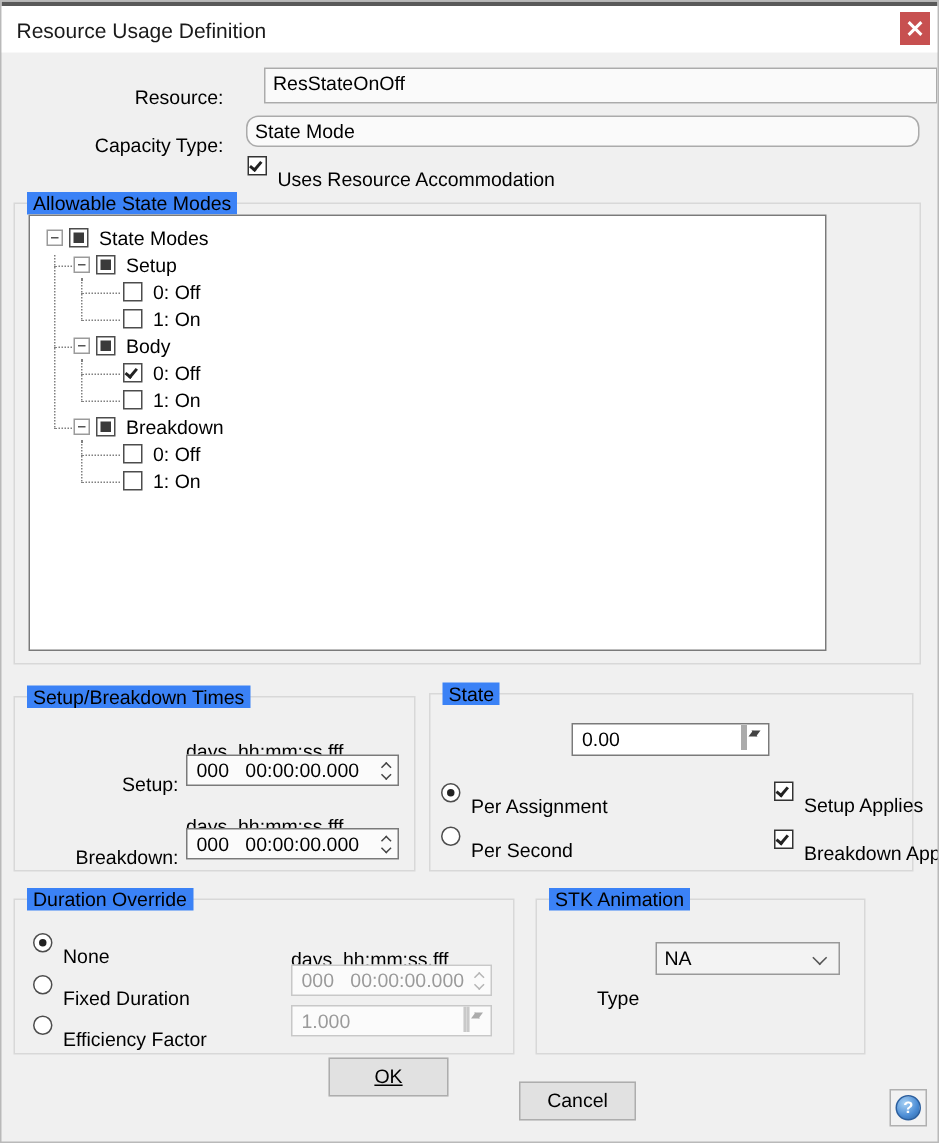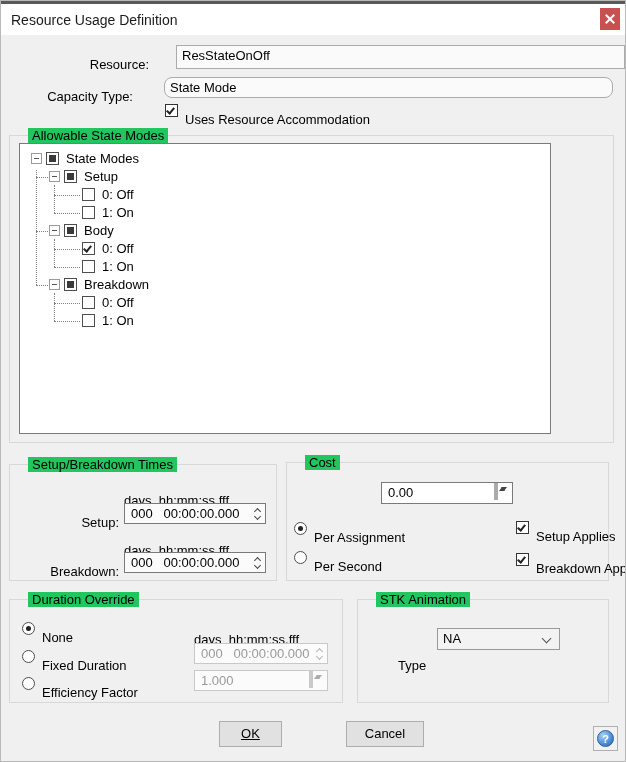--- a/index.html
+++ b/index.html
@@ -25,21 +25,21 @@
            white-space:pre; overflow:hidden; }
 
   .cb { position:absolute; width:13px; height:13px; background:#fff; border:1px solid #333; }
   .cb .tick { position:absolute; left:2px; top:1px; width:5px; height:8px;
               border-right:2px solid #222; border-bottom:2px solid #222; transform:rotate(40deg); }
 
   .radio { position:absolute; width:13px; height:13px; background:#fff; border:1px solid #4D4D4D; border-radius:50%; }
   .radio .dot { position:absolute; left:3px; top:3px; width:5px; height:5px; background:#222; border-radius:50%; }
 
   .groupbox { position:absolute; border:1px solid #D8D8D8; }
-  .group-label { position:absolute; top:-8px; left:8px; background:#22c55e; padding:0 4px; white-space:nowrap;margin-left:10px; }
+  .group-label { position:absolute; top:-8px; left:8px; background:#3b82f6; padding:0 4px; white-space:nowrap; }
 
   .tree-panel { position:absolute; left:18px; top:142px; width:532px; height:291px;
                 background:#fff; border:1px solid #7A7A7A; overflow:hidden; }
   .tree-row { position:absolute; height:18px; width:100%; }
   .expander { position:absolute; width:11px; height:11px; top:3px; background:#fff; border:1px solid #9B9B9B; }
   .expander .minus { position:absolute; left:2px; top:4px; width:5px; height:1px; background:#555; }
   .tree-cb { position:absolute; top:2px; width:13px; height:13px; background:#fff; border:1px solid #4D4D4D; }
   .tree-cb .tick { position:absolute; left:2px; top:1px; width:5px; height:8px;
                    border-right:2px solid #222; border-bottom:2px solid #222; transform:rotate(40deg); }
   .tree-cb .partial { position:absolute; left:2px; top:2px; width:7px; height:7px; background:#3A3A3A; }
@@ -93,21 +93,21 @@
   <div class="titlebar">
     <span class="title">Resource Usage Definition</span>
     <div class="close-btn">
       <span class="close-x"></span>
     </div>
   </div>
 
   <div class="lbl lbl-right" style="left:20px; top:48px; width:128px;">Resource:</div>
   <div class="field" style="left:175px; top:44px; width:449px; height:24px;">ResStateOnOff</div>
 
-  <div class="lbl lbl-right" style="left:4px; top:80px; width:128px;">Capacity Type:</div>
+  <div class="lbl lbl-right" style="left:20px; top:80px; width:128px;">Capacity Type:</div>
   <div class="field" style="left:163px; top:76px; width:449px; height:21px;border-radius:8px;">State Mode</div>
 
   <span class="cb" style="left:164px; top:103px;">
     <span class="tick"></span>
   </span>
   <div class="lbl" style="left:184px; top:103px;">Uses Resource Accommodation</div>
 
   <div class="groupbox" style="left:8px; top:134px; width:605px; height:308px;">
     <span class="group-label">Allowable State Modes</span>
   </div>
@@ -205,21 +205,21 @@
   <div class="lbl lbl-right" style="left:30px; top:555px; width:88px;">Breakdown:</div>
   <div class="spin-field" style="left:123px; top:551px; width:142px; height:21px;">
     <span class="val">000   00:00:00.000</span>
     <span class="chev-stack">
       <span class="chev-up"></span>
       <span class="chev-down"></span>
     </span>
   </div>
 
   <div class="groupbox" style="left:285px; top:461px; width:323px; height:119px;">
-    <span class="group-label">Cost</span>
+    <span class="group-label">State</span>
   </div>
   <div class="spin-field" style="left:380px; top:481px; width:132px; height:22px; background:#fff;">
     <span class="val">0.00</span>
     <span class="spin-btns">
       <span class="spin-btn"><span class="tri-up"></span></span>
       <span class="spin-btn"><span class="tri-down"></span></span>
     </span>
   </div>
   <span class="radio" style="left:293px; top:521px;">
     <span class="dot"></span>
@@ -256,27 +256,27 @@
   <span class="radio" style="left:21px; top:676px;"></span>
   <div class="lbl" style="left:41px; top:676px;">Efficiency Factor</div>
   <div class="spin-field disabled" style="left:193px; top:669px; width:134px; height:21px;">
     <span class="val">1.000</span>
     <span class="spin-btns">
       <span class="spin-btn"><span class="tri-up"></span></span>
       <span class="spin-btn"><span class="tri-down"></span></span>
     </span>
   </div>
 
-  <div class="groupbox" style="left:356px; top:598px; width:252px; height:104px;">
+  <div class="groupbox" style="left:356px; top:598px; width:220px; height:104px;">
     <span class="group-label">STK Animation</span>
   </div>
   <div class="lbl" style="left:397px; top:649px;">Type</div>
   <div class="dropdown" style="left:436px; top:627px; width:123px; height:22px;">
     <span class="val">NA</span>
     <span class="dd-chev"></span>
   </div>
 
-  <div class="btn" style="left:218px; top:720px; width:63px; height:26px;text-decoration:underline;">OK</div>
+  <div class="btn" style="left:218px; top:704px; width:80px; height:26px;text-decoration:underline;">OK</div>
   <div class="btn" style="left:345px; top:720px; width:78px; height:26px;">Cancel</div>
   <div class="help-btn">
     <span class="help-circle">?</span>
   </div>
 </div>
 
 </body></html>

